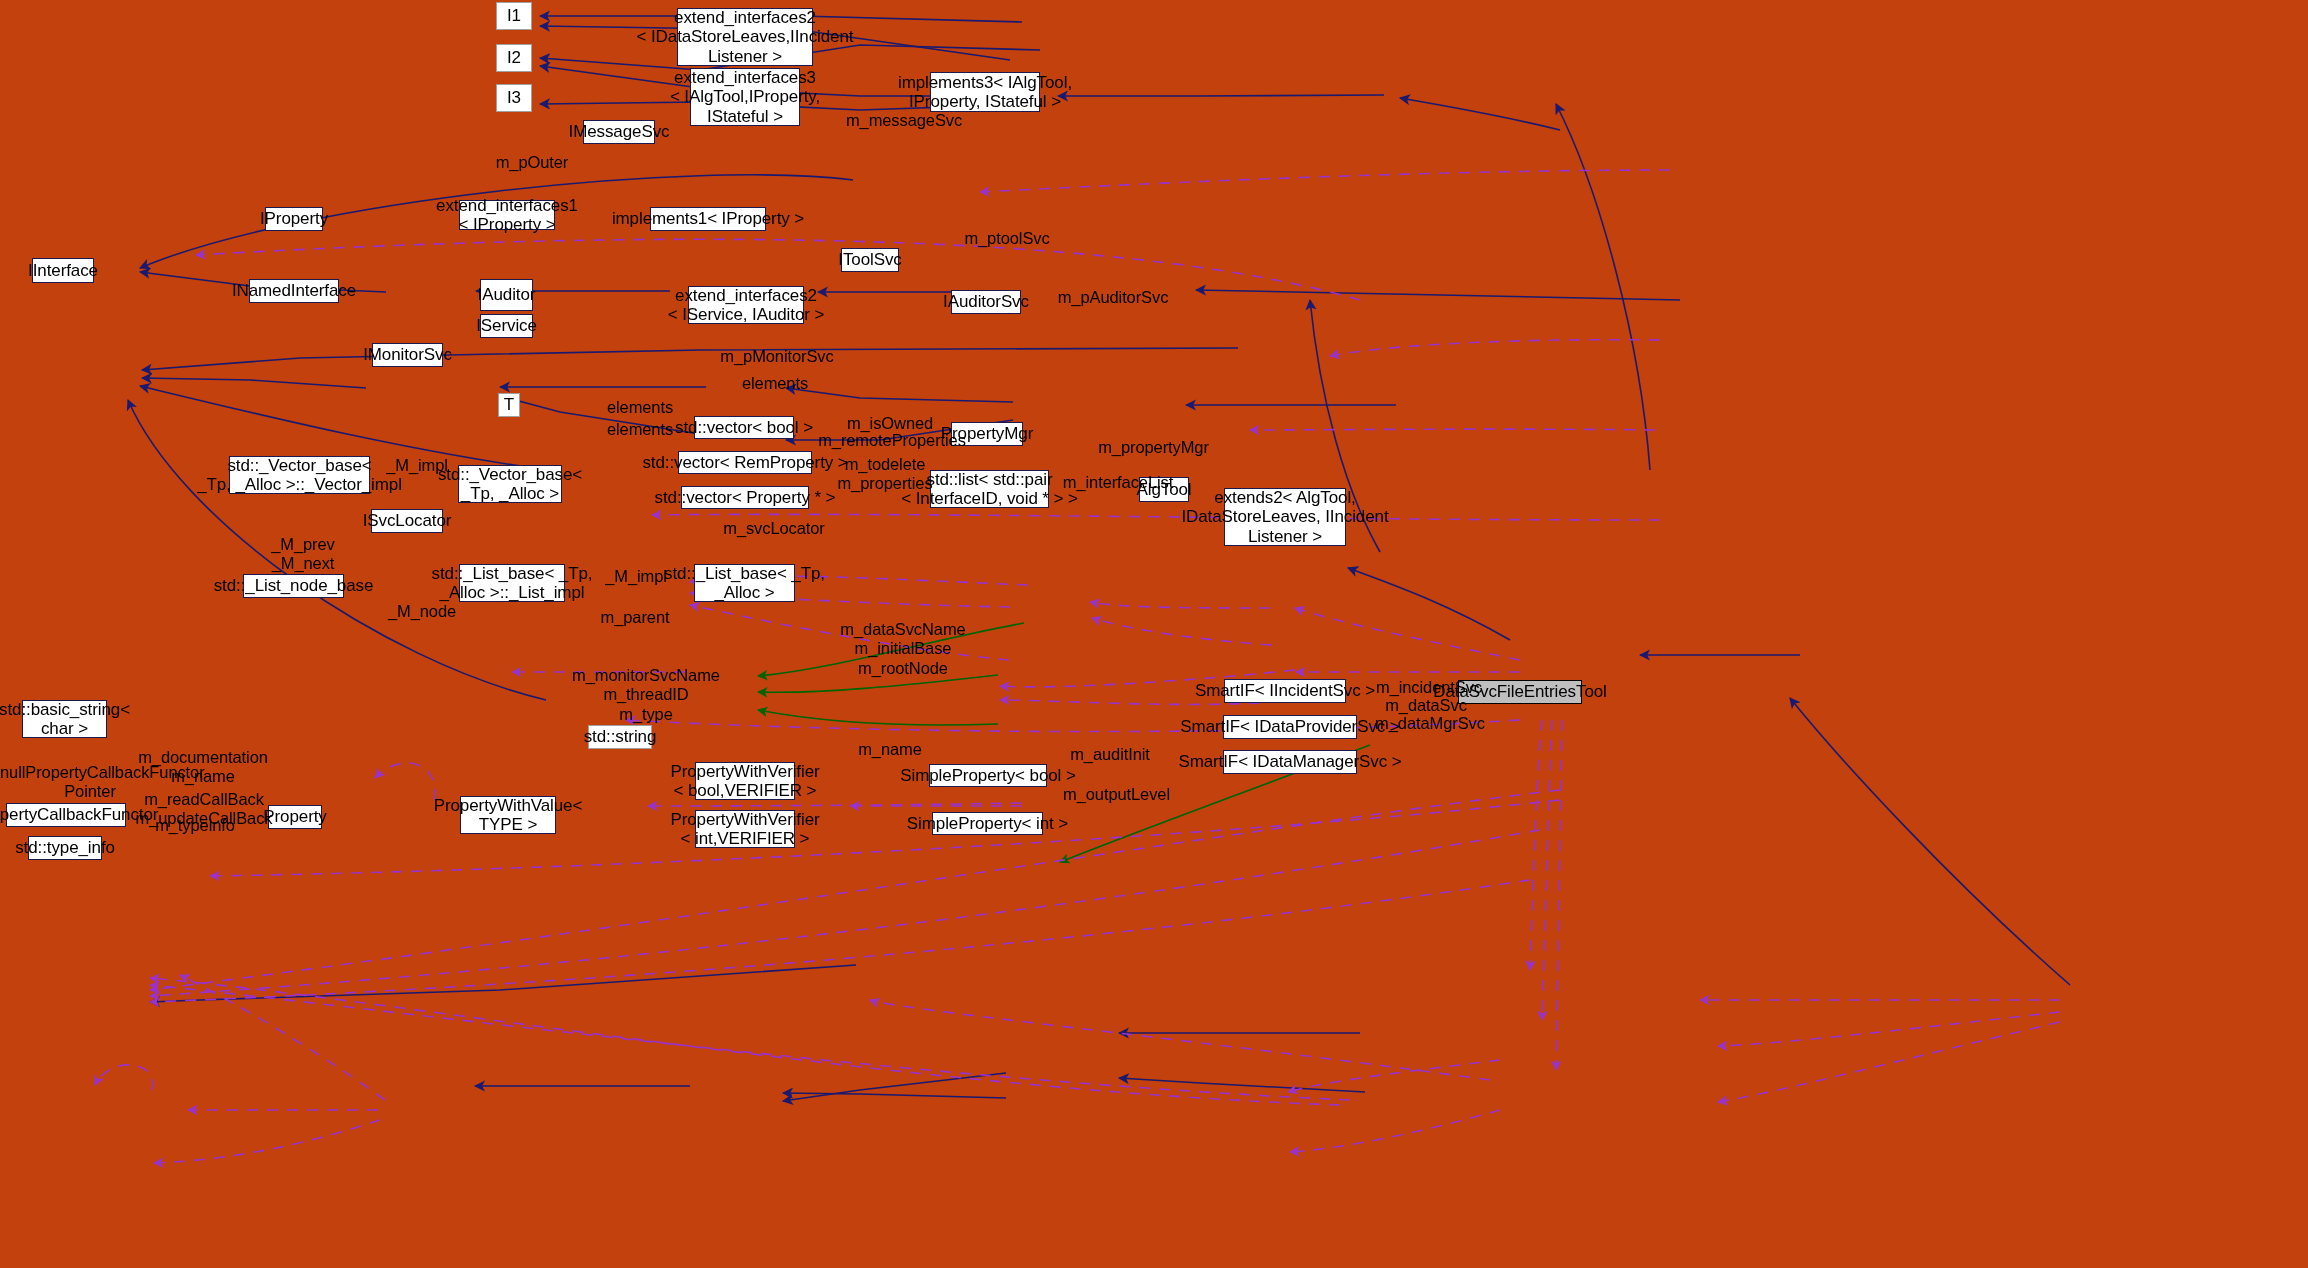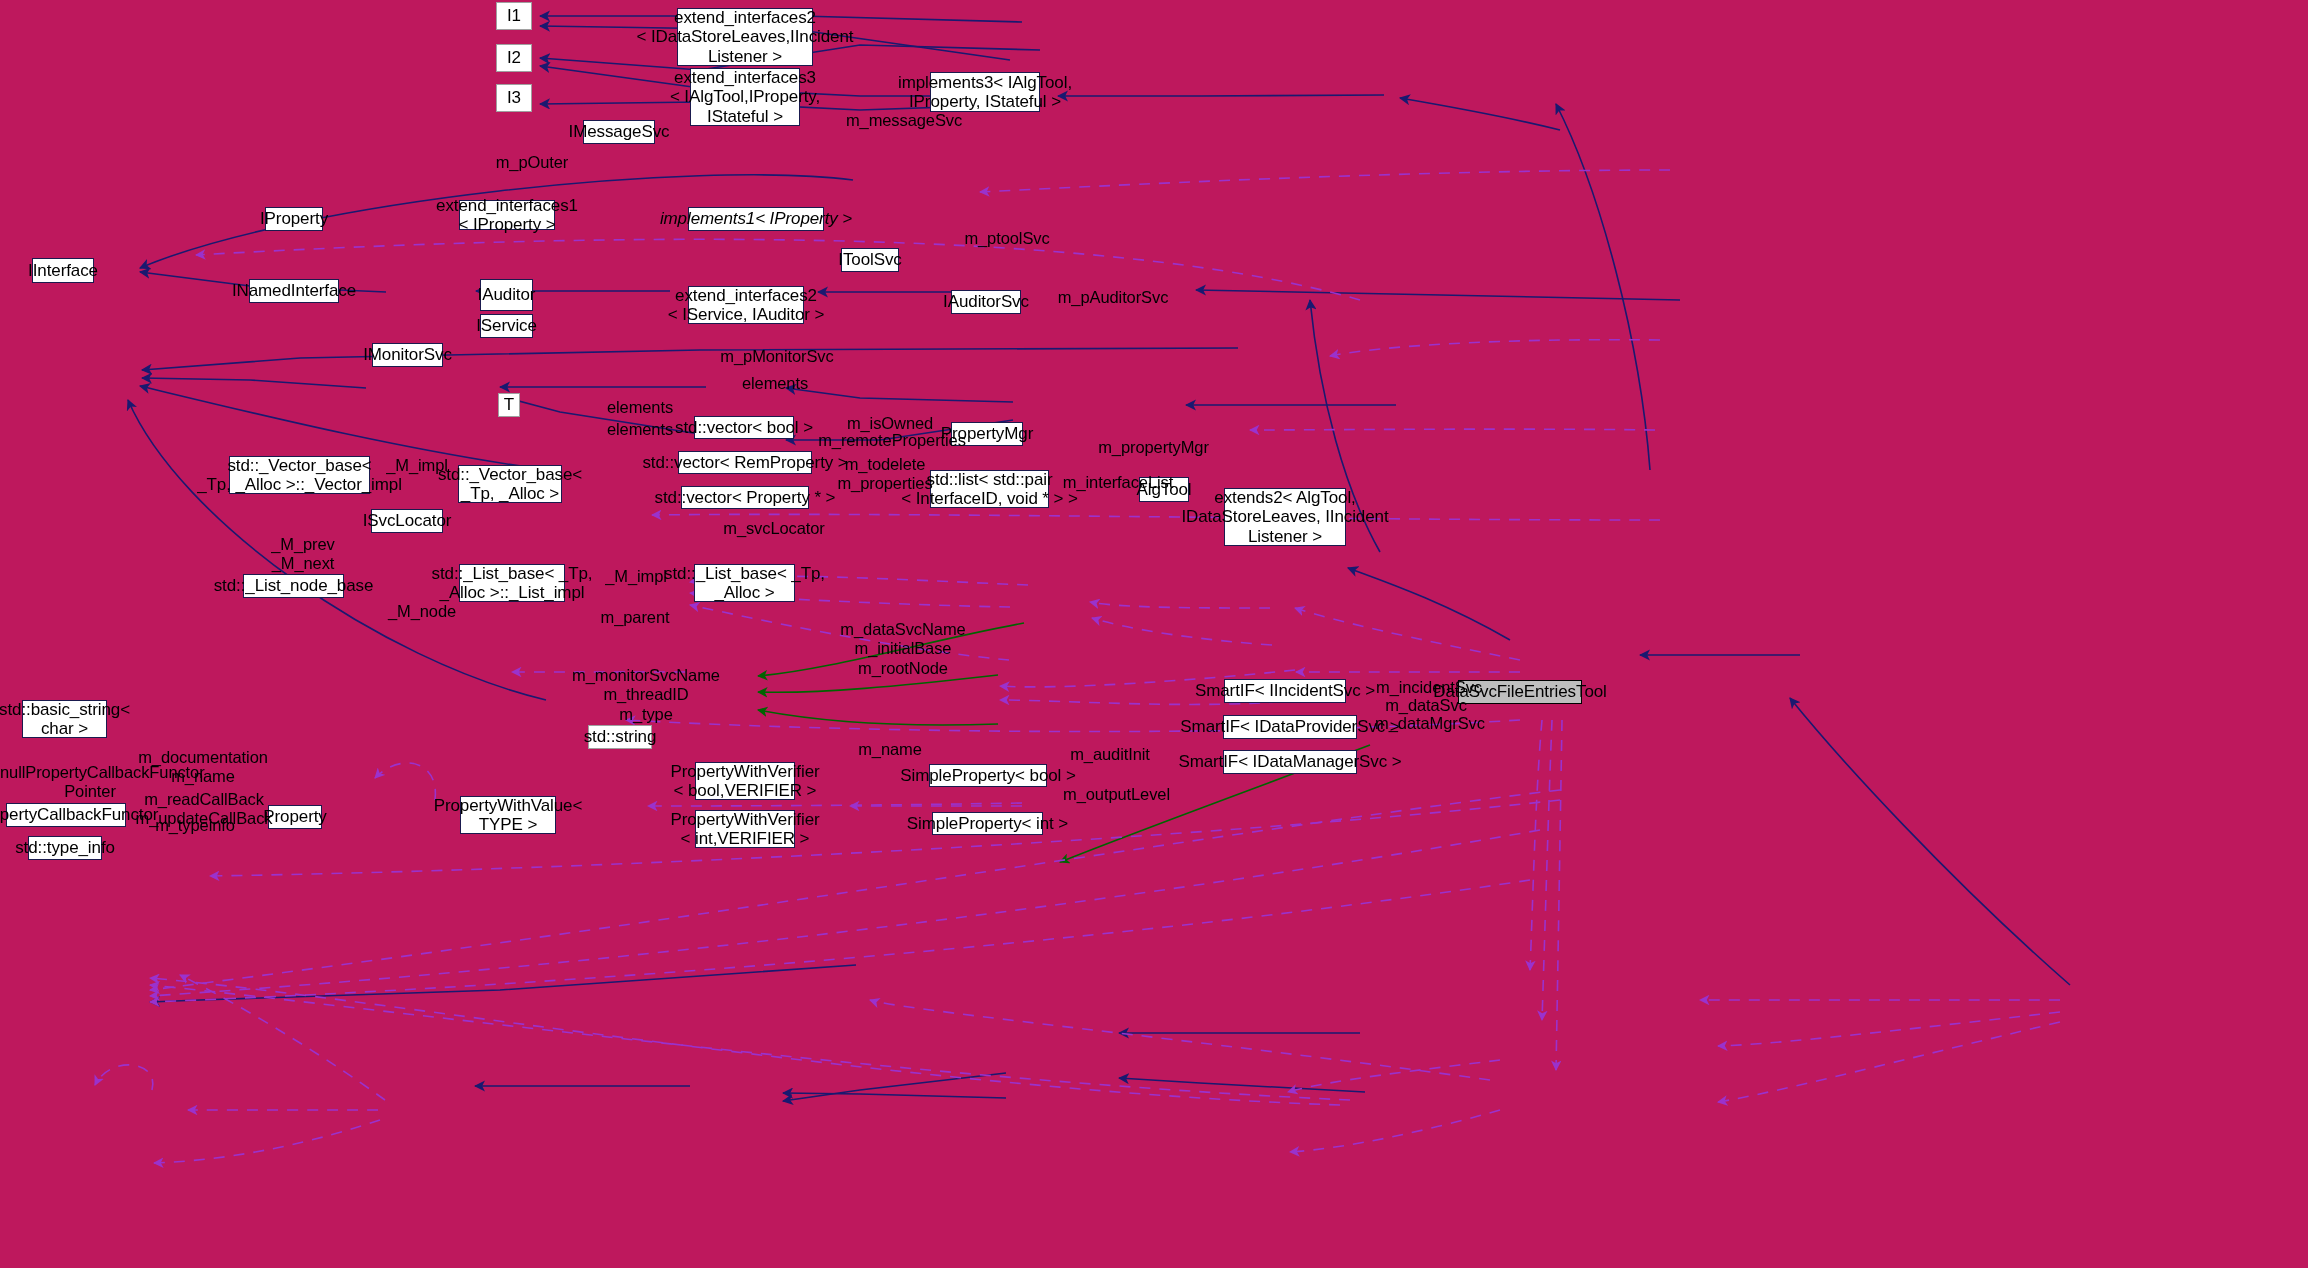--- a/index.html
+++ b/index.html
@@ -4,21 +4,21 @@
 <style>
   html, body {
     margin: 0;
     padding: 0;
     background: #ffffff;
   }
   #canvas {
     position: relative;
     width: 2308px;
     height: 1268px;
-    background: #be185d;
+    background: #c2410c;
     font-family: "Liberation Sans", sans-serif;
     overflow: hidden;
   }
   svg#edges {
     position: absolute;
     left: 0; top: 0;
     width: 2308px;
     height: 1268px;
     pointer-events: none;
   }
@@ -224,21 +224,21 @@
     <div class="node" style="left: 690px; top: 68px; width: 110px; height: 58px;">extend_interfaces3
 &lt; IAlgTool,IProperty,
 IStateful &gt;</div>
     <div class="node" style="left: 930px; top: 72px; width: 110px; height: 40px;">implements3&lt; IAlgTool,
 IProperty, IStateful &gt;</div>
     <div class="node" style="left: 583px; top: 120px; width: 72px; height: 24px;">IMessageSvc</div>
     <div class="node" style="left: 32px; top: 258px; width: 62px; height: 25px;">IInterface</div>
     <div class="node" style="left: 265px; top: 207px; width: 58px; height: 24px;">IProperty</div>
     <div class="node" style="left: 459px; top: 200px; width: 96px; height: 30px;">extend_interfaces1
 &lt; IProperty &gt;</div>
-    <div class="node" style="left: 688px; top: 207px; width: 136px; height: 24px; font-style: italic;">implements1&lt; IProperty &gt;</div>
+    <div class="node" style="left: 650px; top: 207px; width: 116px; height: 24px;">implements1&lt; IProperty &gt;</div>
     <div class="node" style="left: 841px; top: 248px; width: 58px; height: 24px;">IToolSvc</div>
     <div class="node" style="left: 249px; top: 279px; width: 90px; height: 24px;">INamedInterface</div>
     <div class="node" style="left: 480px; top: 279px; width: 53px; height: 32px;">IAuditor</div>
     <div class="node" style="left: 688px; top: 286px; width: 116px; height: 38px;">extend_interfaces2
 &lt; IService, IAuditor &gt;</div>
     <div class="node" style="left: 951px; top: 290px; width: 70px; height: 24px;">IAuditorSvc</div>
     <div class="node" style="left: 480px; top: 314px; width: 53px; height: 24px;">IService</div>
     <div class="node" style="left: 372px; top: 343px; width: 71px; height: 24px;">IMonitorSvc</div>
     <div class="node grayborder" style="left: 498px; top: 393px; width: 22px; height: 24px;">T</div>
     <div class="node" style="left: 694px; top: 416px; width: 100px; height: 23px;">std::vector&lt; bool &gt;</div>

